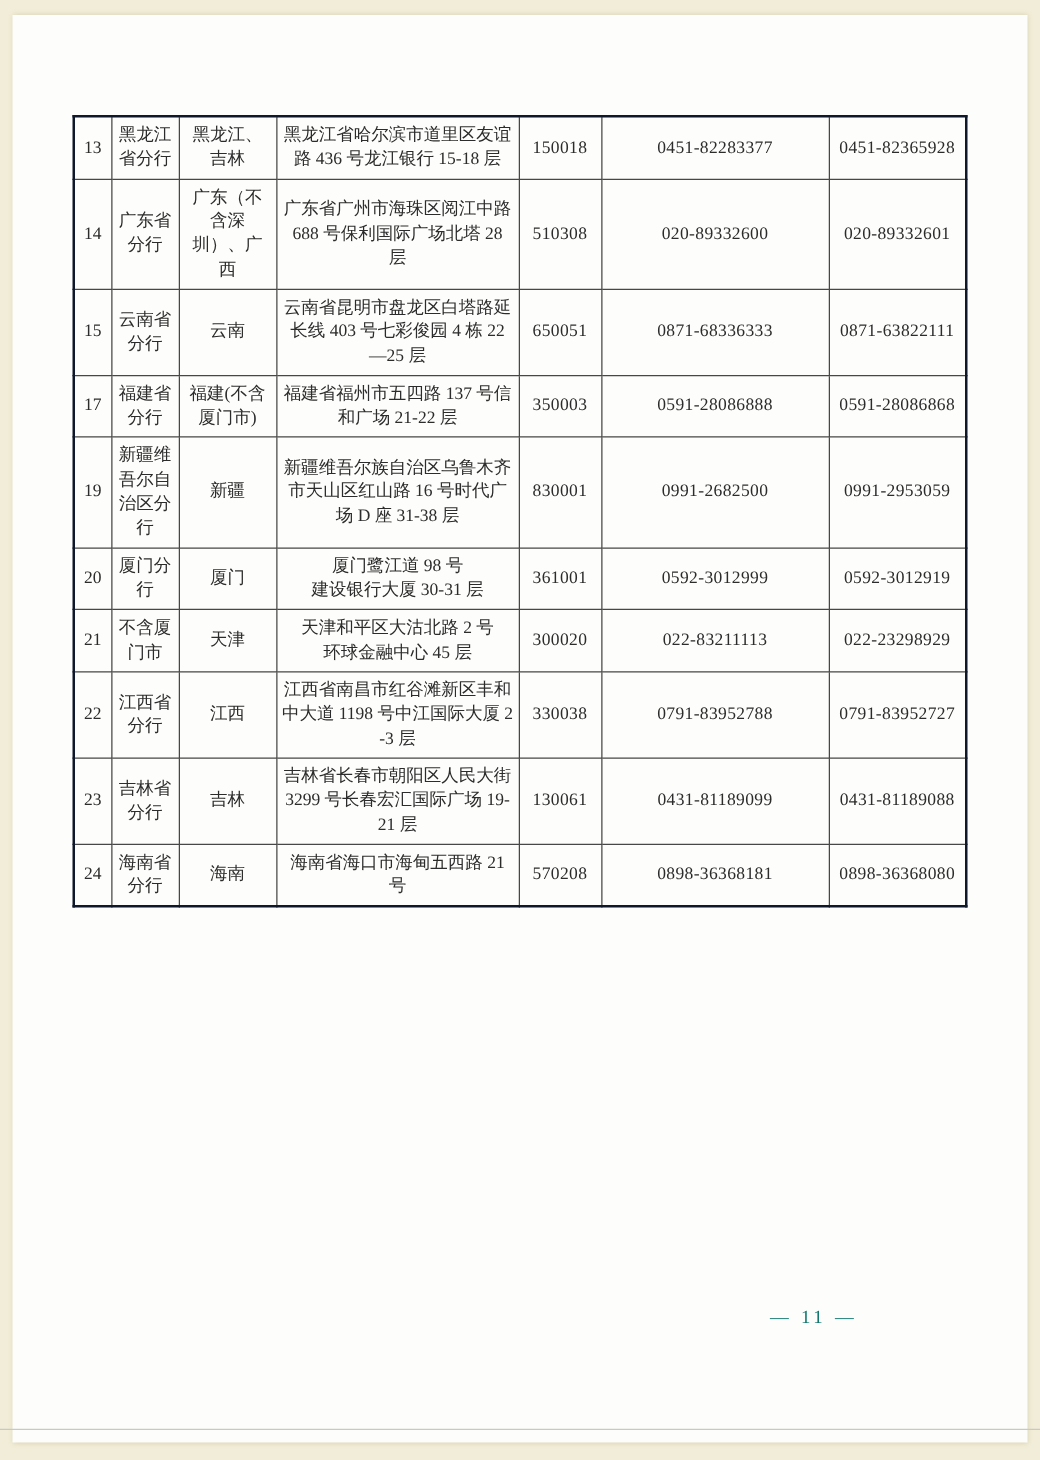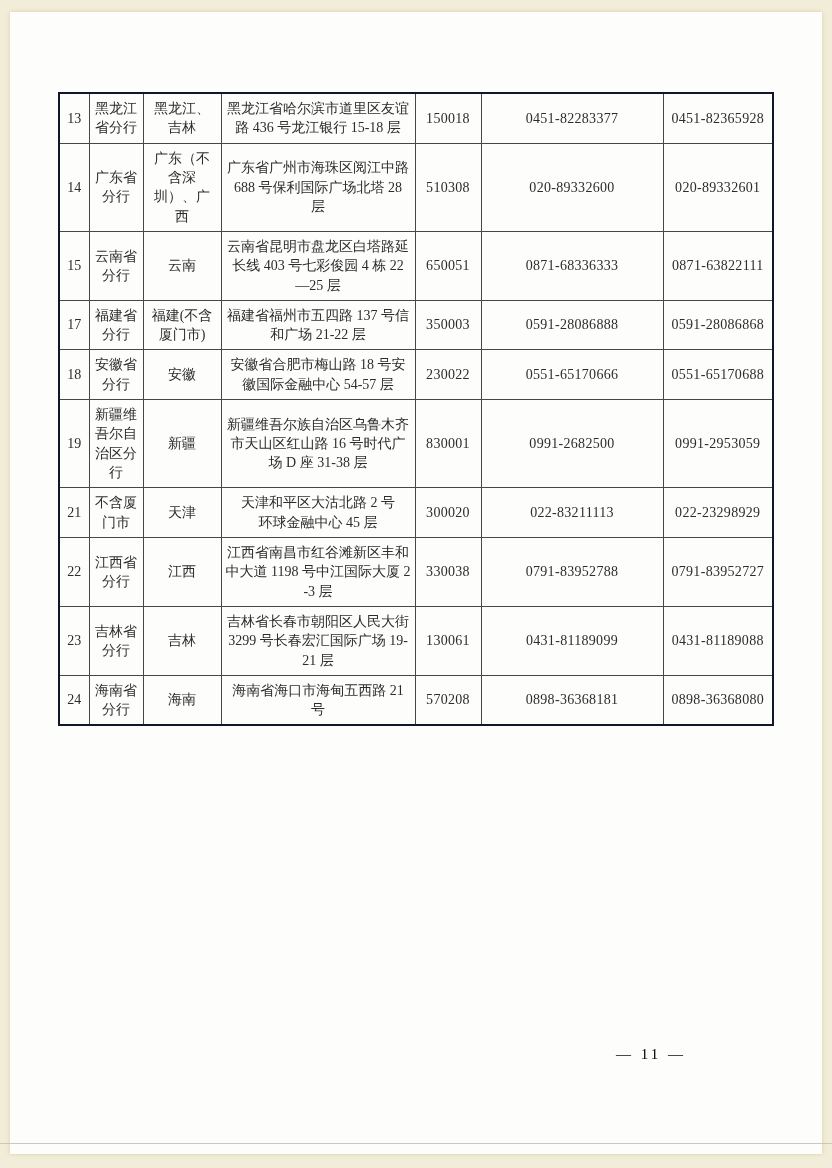--- a/index.html
+++ b/index.html
@@ -48,21 +48,21 @@
   td.col-addr  { padding: 5px 9px; white-space: pre-line; }
   td.col-postal, td.col-phone, td.col-fax {
     font-size: 13.5px;
     letter-spacing: 0.3px;
     white-space: nowrap;
   }
   .page-number {
     position: absolute;
     left: 616px; top: 1046px;
     font-size: 15px;
-    color: #000000;
+    color: #0f766e;
     letter-spacing: 3px;
     white-space: nowrap;
   }
 </style>
 </head>
 <body>
 
 <div class="page"></div>
 
 <table class="branch-table">
@@ -106,36 +106,37 @@
     <tr>
       <td class="col-num">17</td>
       <td class="col-name">福建省分行</td>
       <td class="col-region">福建(不含厦门市)</td>
       <td class="col-addr">福建省福州市五四路 137 号信和广场 21-22 层</td>
       <td class="col-postal">350003</td>
       <td class="col-phone">0591-28086888</td>
       <td class="col-fax">0591-28086868</td>
     </tr>
     <tr>
-      <td class="col-num">18</td>
-      <td class="col-name">安徽省分行</td>
-      <td class="col-region">安徽</td>
-      <td class="col-addr">安徽省合肥市梅山路 18 号安徽国际金融中心 54-57 层</td>
-      <td class="col-postal">230022</td>
-      <td class="col-phone">0551-65170666</td>
-      <td class="col-fax">0551-65170688</td>
-    </tr>
-    <tr>
       <td class="col-num">19</td>
       <td class="col-name">新疆维吾尔自治区分行</td>
       <td class="col-region">新疆</td>
       <td class="col-addr">新疆维吾尔族自治区乌鲁木齐市天山区红山路 16 号时代广场 D 座 31-38 层</td>
       <td class="col-postal">830001</td>
       <td class="col-phone">0991-2682500</td>
       <td class="col-fax">0991-2953059</td>
+    </tr>
+    <tr>
+      <td class="col-num">20</td>
+      <td class="col-name">厦门分行</td>
+      <td class="col-region">厦门</td>
+      <td class="col-addr">厦门鹭江道 98 号
+建设银行大厦 30-31 层</td>
+      <td class="col-postal">361001</td>
+      <td class="col-phone">0592-3012999</td>
+      <td class="col-fax">0592-3012919</td>
     </tr>
     <tr>
       <td class="col-num">21</td>
       <td class="col-name">不含厦门市</td>
       <td class="col-region">天津</td>
       <td class="col-addr">天津和平区大沽北路 2 号
 环球金融中心 45 层</td>
       <td class="col-postal">300020</td>
       <td class="col-phone">022-83211113</td>
       <td class="col-fax">022-23298929</td>

